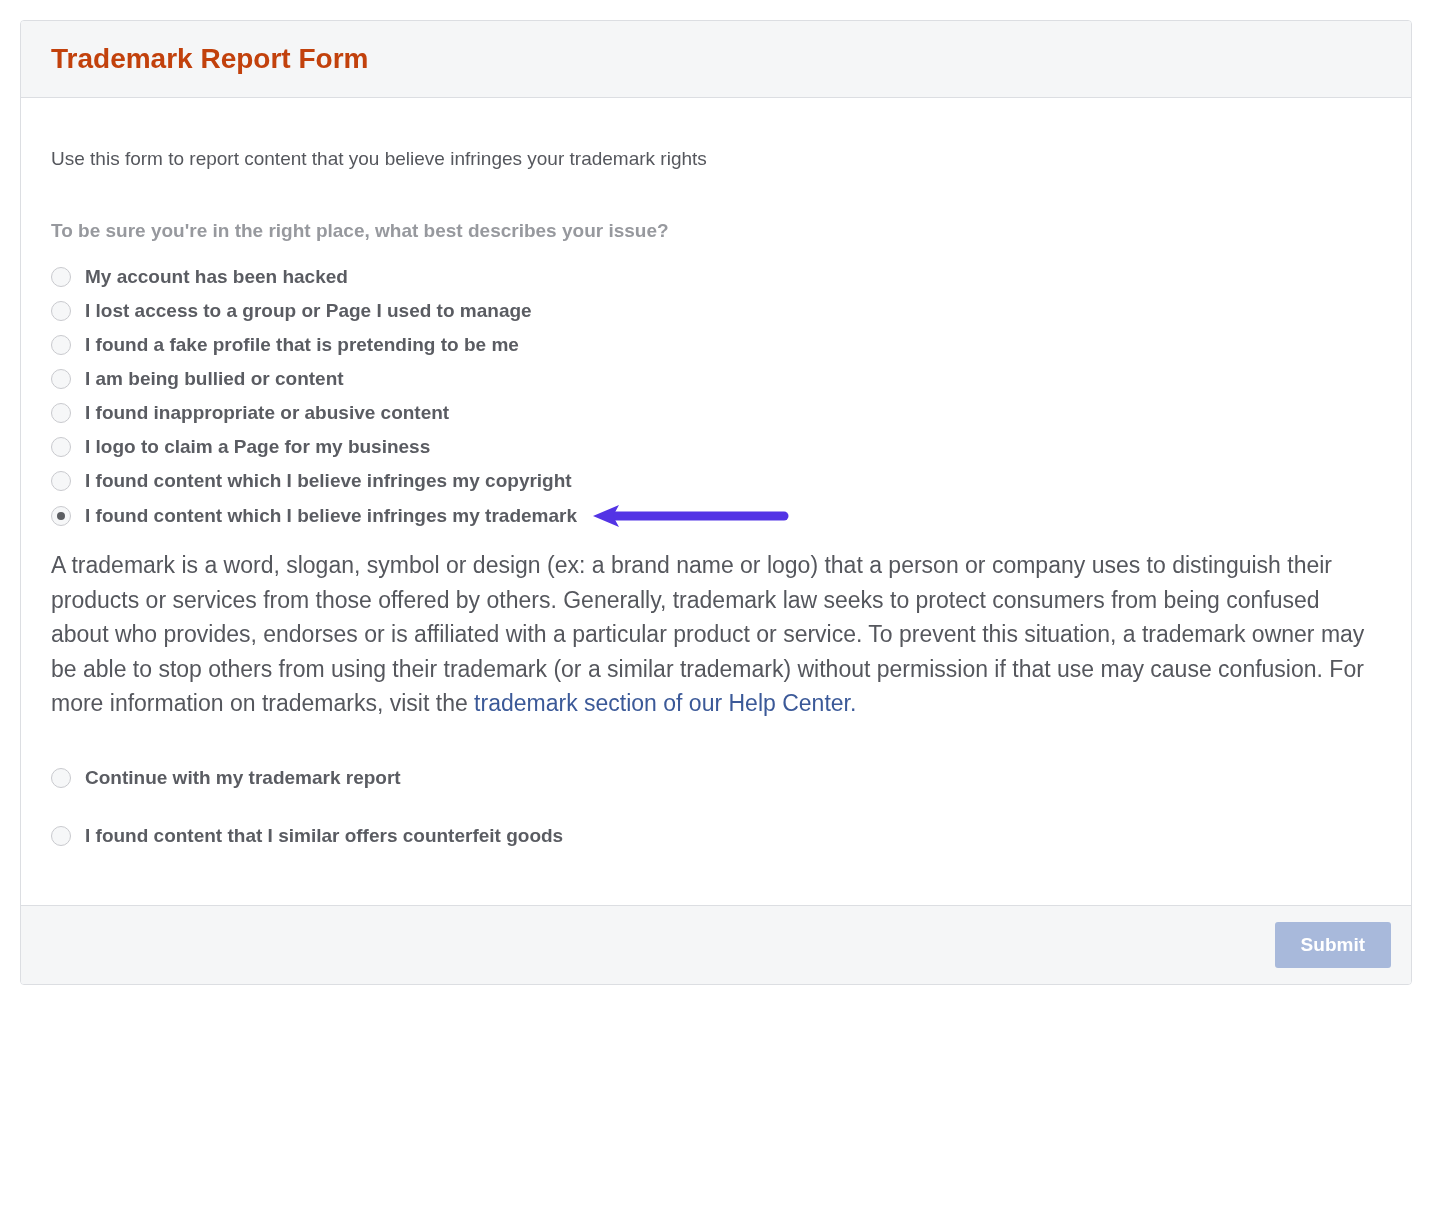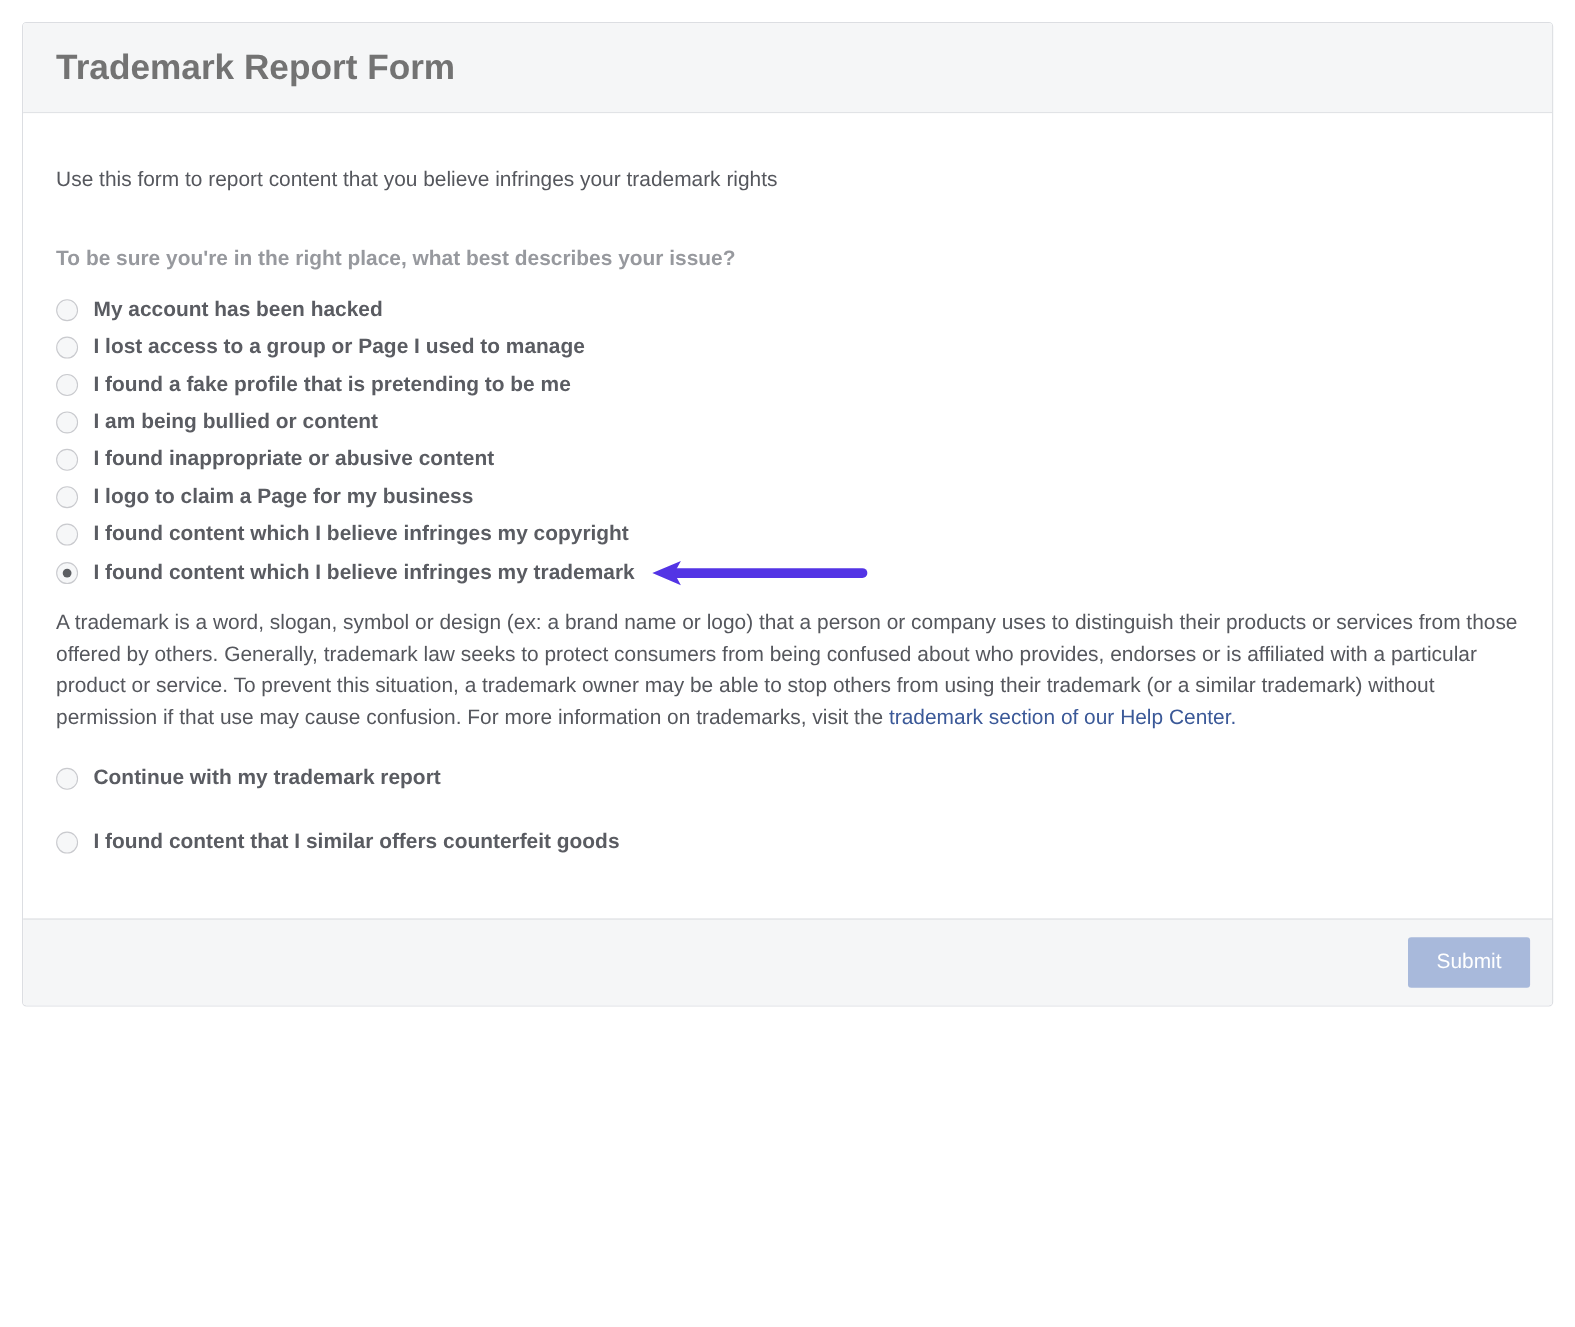--- a/index.html
+++ b/index.html
@@ -17,23 +17,23 @@
       border-radius: 4px;
       overflow: hidden;
       background: #ffffff;
     }
     .panel-header {
       background: #f5f6f7;
       border-bottom: 1px solid #dcdee2;
       padding: 22px 30px;
     }
     .panel-header h1 {
-      font-size: 32px;
+      font-size: 28px;
       font-weight: 700;
-      color: #737373;
+      color: #c2410c;
     }
     .panel-body {
       padding: 50px 30px 30px 30px;
       background: #ffffff;
     }
     .intro-text {
       font-size: 19px;
       color: #55575d;
       margin-bottom: 50px;
     }
@@ -75,25 +75,25 @@
       font-size: 19px;
       font-weight: 700;
       color: #5a5c62;
     }
     .arrow-annotation {
       margin-left: 12px;
       display: flex;
       align-items: center;
     }
     .description {
-      font-size: 19px;
+      font-size: 23px;
       color: #55575d;
       line-height: 1.5;
       margin-top: 14px;
-      margin-bottom: 22px;
+      margin-bottom: 38px;
     }
     .link {
       color: #3b5998;
       cursor: pointer;
     }
     .radio-sub-row {
       display: flex;
       align-items: center;
       padding: 8px 0;
       margin-bottom: 20px;
@@ -106,21 +106,21 @@
       display: flex;
       justify-content: flex-end;
     }
     .submit-btn {
       background: #a8b9db;
       color: #ffffff;
       border: none;
       border-radius: 3px;
       padding: 12px 26px;
       font-size: 19px;
-      font-weight: 400;
+      font-weight: 700;
       cursor: pointer;
     }
   </style>
 </head>
 <body>
 
 <div class="panel">
   <div class="panel-header">
     <h1>Trademark Report Form</h1>
   </div>

